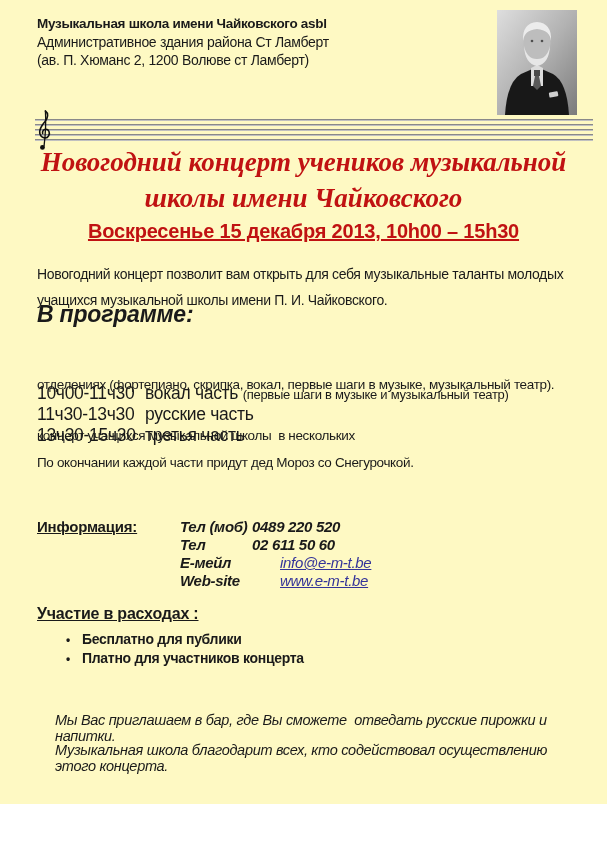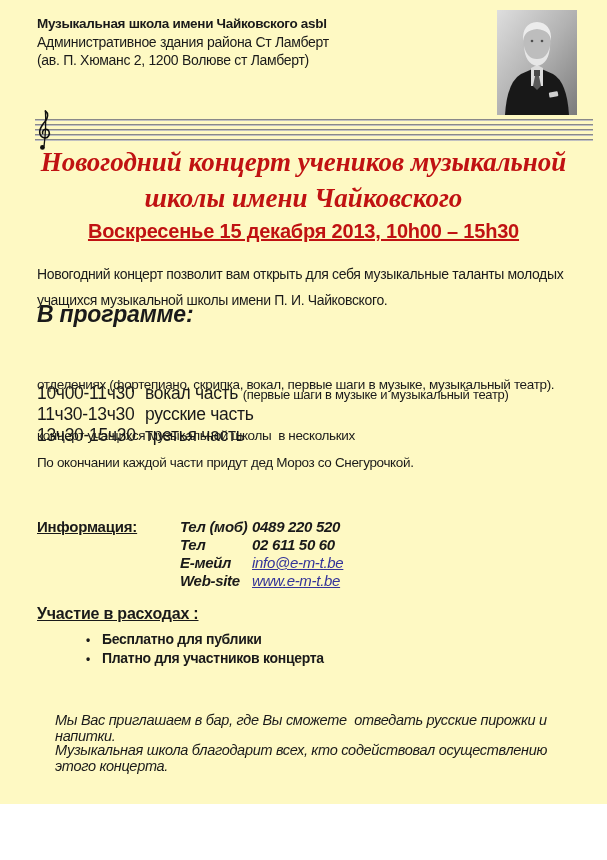--- a/index.html
+++ b/index.html
@@ -42,26 +42,26 @@
   .sched-time{display:inline-block;width:108px;}
   .sched-note{font-size:13px;letter-spacing:-0.3px;}
   .note{position:absolute;left:37px;top:455px;margin:0;font-size:13.5px;letter-spacing:-0.35px;}
   
   .info-heading{position:absolute;left:37px;top:518px;font-size:15px;font-weight:bold;
     text-decoration:underline;letter-spacing:-0.2px;}
   .info-rows{position:absolute;left:180px;top:518px;font-size:15px;font-weight:bold;
     font-style:italic;letter-spacing:-0.3px;}
   .info-row{height:18px;white-space:nowrap;}
   .info-label{display:inline-block;width:72px;}
-  .link{color:var(--link-blue);font-weight:normal;text-decoration:underline;cursor:pointer;}
+  .link{color:var(--link-blue);font-weight:normal;text-decoration:underline;cursor:pointer;margin-left:28px;}
   
   .part-heading{position:absolute;left:37px;top:605px;font-size:16px;font-weight:bold;
     text-decoration:underline;letter-spacing:-0.2px;}
   .bullets{position:absolute;left:66px;top:631px;font-size:14px;font-weight:bold;letter-spacing:-0.3px;}
-  .bullet-item{height:19px;white-space:nowrap;margin-left:20px;}
+  .bullet-item{height:19px;white-space:nowrap;}
   .bullet-dot{display:inline-block;width:16px;font-size:12px;}
   
   .closing{position:absolute;left:37px;margin:18px;font-size:14.5px;font-style:italic;
     letter-spacing:-0.3px;white-space:pre-wrap;}
   .closing-1{top:694px;}
   .closing-2{top:724px;}
 </style>
 </head>
 <body>
 

